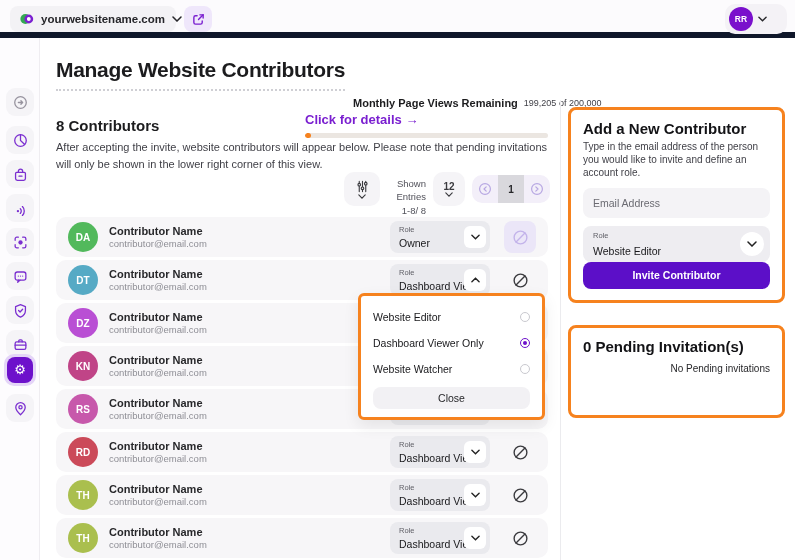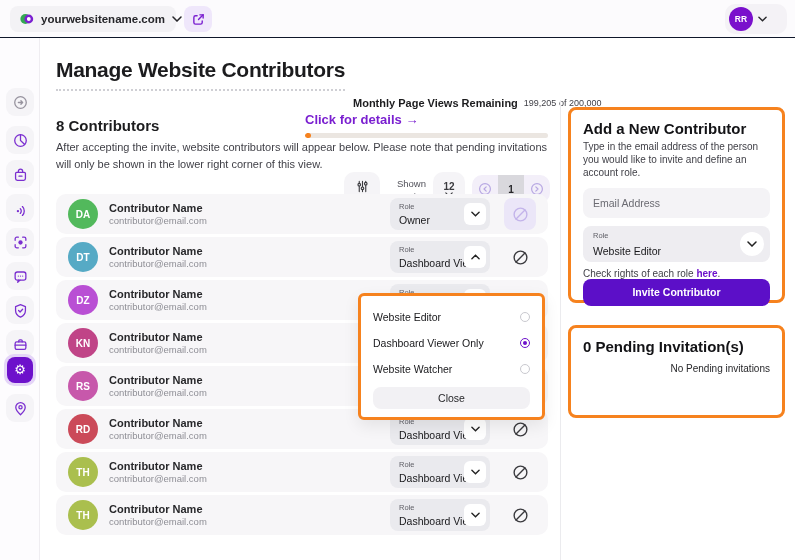--- a/index.html
+++ b/index.html
@@ -1,21 +1,21 @@
 <!DOCTYPE html>
 <html><head>
 <meta charset="utf-8">
 <style>
   * { margin:0; padding:0; box-sizing:border-box; }
   html,body { width:795px; height:560px; }
   body { font-family:"Liberation Sans", sans-serif; background:#fff; color:#1c1c1e; }
   .page { position:relative; width:795px; height:560px; background:#fff; overflow:hidden; }
 
   
-  .topbar { position:absolute; left:0; top:0; width:795px; height:38px; background:#fcfbfd; border-bottom:1px solid #0f172a; z-index:10; }
+  .topbar { position:absolute; left:0; top:0; width:795px; height:38px; background:#fcfbfd; border-bottom:6px solid #0f172a; z-index:10; }
   .site-pill { position:absolute; left:10px; top:6px; height:26px; width:166px; background:#f3f2f5; border-radius:8px; display:flex; align-items:center; padding:0 10px; gap:7px; cursor:pointer; }
   .site-pill .label { font-size:11.5px; font-weight:700; color:#26262a; flex:1; }
   .ext-btn { position:absolute; left:184px; top:6px; width:28px; height:26px; background:#efe7fb; border-radius:8px; display:flex; align-items:center; justify-content:center; cursor:pointer; }
   .avatar-pill { position:absolute; right:8px; top:4px; width:62px; height:30px; background:#f4f2f6; border-radius:10px; display:flex; align-items:center; padding:0 7px 0 4px; gap:5px; cursor:pointer; }
   .avatar-circle { width:24px; height:24px; border-radius:50%; background:#7a10cc; color:#fff; font-size:8.5px; font-weight:700; display:flex; align-items:center; justify-content:center; }
 
   
   .sidebar { position:absolute; left:0; top:38px; width:40px; height:522px; background:#fdfcfe; border-right:1px solid #efedf1; z-index:9; }
   .side-ico { position:absolute; left:6px; width:28px; height:28px; border-radius:9px; background:#f5f4f7; display:flex; align-items:center; justify-content:center; color:#7b2fd0; cursor:pointer; }
   .side-ico.gray { color:#97939e; }
@@ -37,21 +37,21 @@
   .c-desc { position:absolute; left:56px; top:139px; width:500px; font-size:11px; line-height:1.5; color:#3f3f46; }
 
   .filter-btn { position:absolute; left:344px; top:172px; width:36px; height:34px; background:#f5f4f7; border-radius:10px; display:flex; flex-direction:column; align-items:center; justify-content:center; gap:1px; color:#3a3a3e; cursor:pointer; }
   .entries { position:absolute; left:368px; top:177px; width:58px; text-align:right; font-size:9.5px; color:#52525b; line-height:1.4; }
   .perpage { position:absolute; left:433px; top:172px; width:32px; height:34px; background:#f5f4f7; border-radius:10px; display:flex; flex-direction:column; align-items:center; justify-content:center; color:#3a3a3e; cursor:pointer; }
   .perpage .num { font-size:10px; font-weight:700; }
   .pagination { position:absolute; left:472px; top:175px; height:28px; background:#f3eff9; border-radius:10px; display:flex; overflow:hidden; align-items:stretch; }
   .pg-cell { width:26px; display:flex; align-items:center; justify-content:center; cursor:pointer; }
   .pg-current { background:#d9d8dd; font-size:10px; font-weight:700; color:#27272a; cursor:default; }
 
-  .rows { position:absolute; left:56px; top:194px; width:492px; }
+  .rows { position:absolute; left:56px; top:217px; width:492px; }
   .crow { height:40px; margin-bottom:3px; background:#f7f6f8; border-radius:10px; display:flex; align-items:center; padding:0 12px; }
   .crow .avatar { width:30px; height:30px; border-radius:50%; color:#fff; font-size:10px; font-weight:700; display:flex; align-items:center; justify-content:center; flex:none; }
   .crow .who { margin-left:11px; min-width:0; }
   .crow .nm { font-size:11px; font-weight:700; color:#27272a; }
   .crow .em { font-size:9.5px; color:#8e8e95; margin-top:1px; }
   .role-select { margin-left:auto; position:relative; width:100px; height:32px; background:#eaeaee; border-radius:8px; flex:none; cursor:pointer; }
   .role-select .rl { position:absolute; left:9px; top:4px; font-size:7.5px; color:#5f5f66; }
   .role-select .rv { position:absolute; left:9px; bottom:4px; font-size:10.5px; color:#18181b; white-space:nowrap; }
   .role-select .chv { position:absolute; right:4px; top:5px; width:22px; height:22px; background:#fff; border-radius:6px; display:flex; align-items:center; justify-content:center; color:#222; }
   .role-select .chv.up svg { transform:rotate(180deg); }
@@ -498,21 +498,20 @@
     <input class="email-input" type="text" placeholder="Email Address" style="">
     <div class="panel-select">
       <span class="rl">Role</span>
       <span class="rv">Website Editor</span>
       <span class="chv">
           <svg width="10" height="6" viewBox="0 0 10 6" fill="none" stroke="#222" stroke-width="1.5" stroke-linecap="round">
             <path d="M1 1l4 4 4-4"></path>
           </svg>
         </span>
     </div>
-    <div class="rights"><span>Check rights of each role </span><span class="lnk">here</span><span>.</span></div>
     <button class="invite-btn">Invite Contributor</button>
   </div>
 
   <div class="panel panel2">
     <div class="p-title">0 Pending Invitation(s)</div>
     <div class="empty-text">No Pending invitations</div>
   </div>
 
 </div>
 

